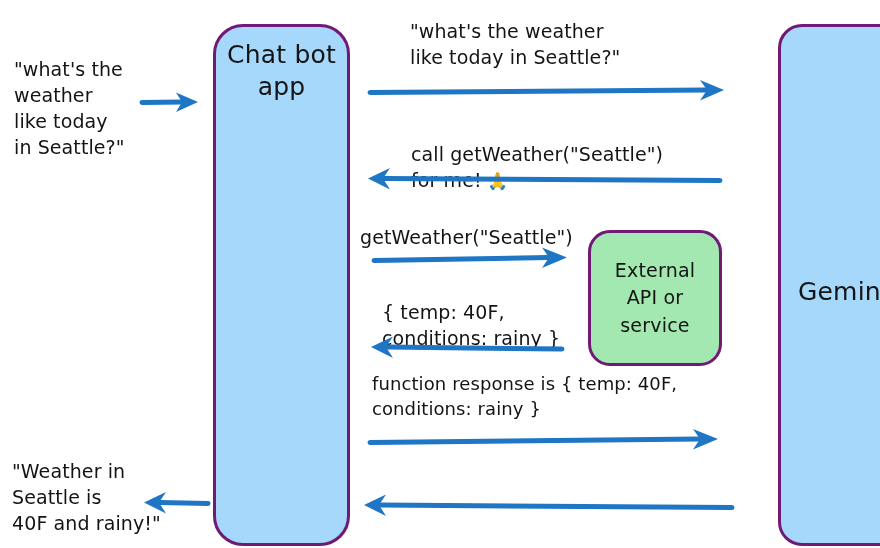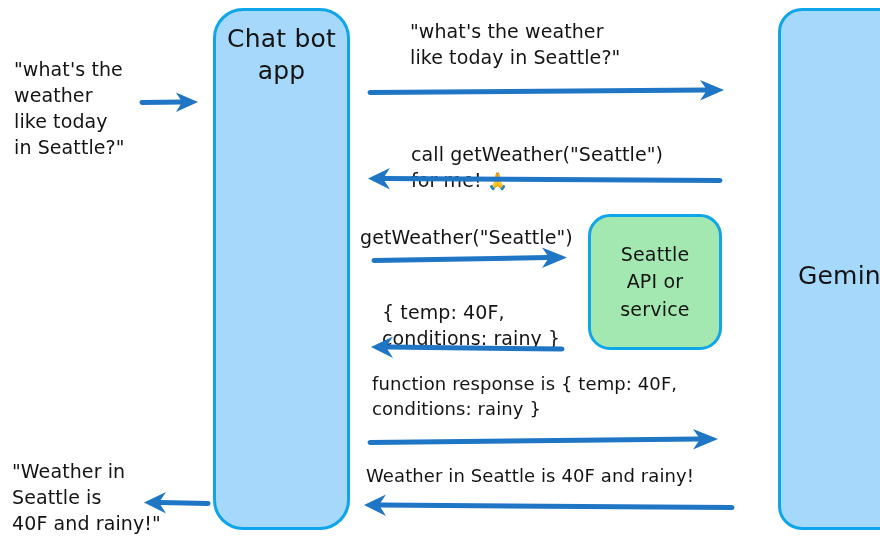--- a/index.html
+++ b/index.html
@@ -15,24 +15,25 @@
     width: 880px;
     height: 548px;
     background: #ffffff;
     overflow: hidden;
   }
 
   
   .node {
     position: absolute;
     box-sizing: border-box;
-    border: 3px solid #0ea5e9;
+    border: 3px solid #701a75;
     border-radius: 26px;
     display: flex;
     justify-content: center;
+    margin-top: 16px;
   }
   .node.blue  { background: #a6d8fb; }
   .node.green { background: #a3e8b0; }
 
   .node-label {
     font-family: "DejaVu Sans", sans-serif;
     color: #141414;
     text-align: center;
     line-height: 1.28;
     letter-spacing: 0.2px;
@@ -109,21 +110,21 @@
   <div class="node blue" id="node-chatbot">
     <div class="node-label">Chat bot
 app</div>
   </div>
 
   <div class="node blue" id="node-gemini">
     <div class="node-label">Gemini</div>
   </div>
 
   <div class="node green" id="node-external">
-    <div class="node-label">Seattle
+    <div class="node-label">External
 API or
 service</div>
   </div>
 
   <div class="note sz-lg" id="note-user-question">"what's the
 weather
 like today
 in Seattle?"</div>
 
   <div class="note sz-lg" id="note-msg-1">"what's the weather
@@ -135,21 +136,20 @@
   </div>
 
   <div class="note sz-lg" id="note-msg-3">getWeather("Seattle")</div>
 
   <div class="note sz-lg" id="note-msg-4">{ temp: 40F,
 conditions: rainy }</div>
 
   <div class="note sz-md" id="note-msg-5">function response is { temp: 40F,
 conditions: rainy }</div>
 
-  <div class="note sz-md" id="note-msg-6">Weather in Seattle is 40F and rainy!</div>
 
   <div class="note sz-lg" id="note-user-answer">"Weather in
 Seattle is
 40F and rainy!"</div>
 
   <svg class="arrow-svg" style="left:138px; top:88px;" width="70" height="30">
     <path d="M4,14.5 L44,14.0" stroke="#1f76c4" stroke-width="5" stroke-linecap="round" fill="none"></path>
     <path d="M38,4.5 L60,14.0 L38,24.0 L44,14.0 Z" fill="#1f76c4"></path>
   </svg>
 

